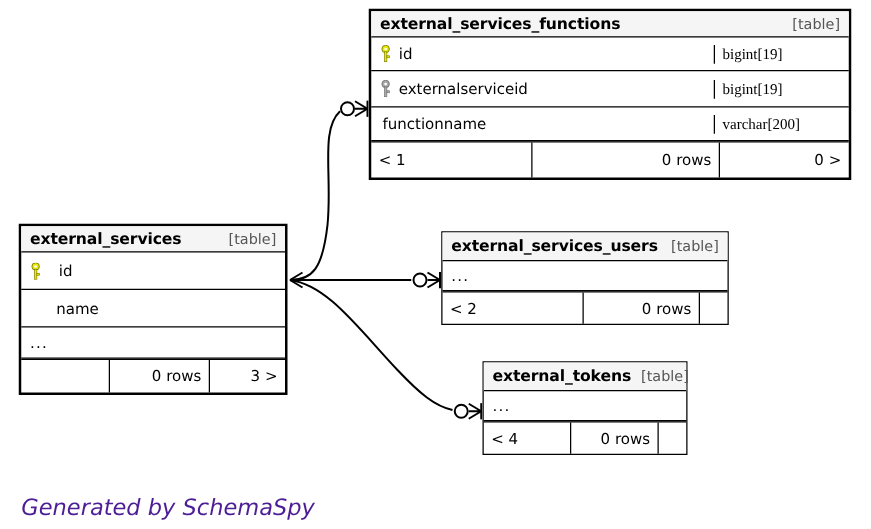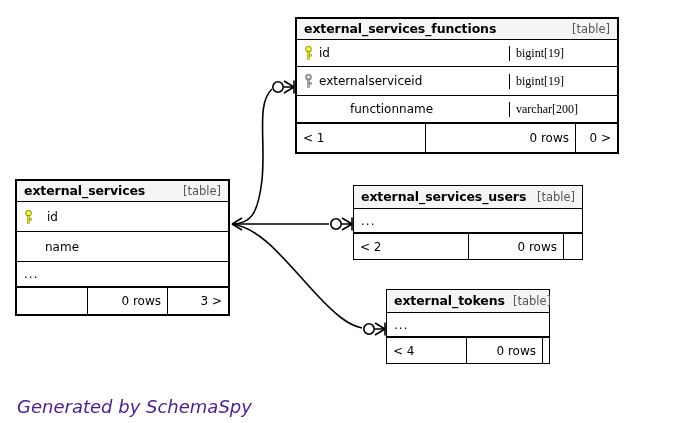--- a/index.html
+++ b/index.html
@@ -85,20 +85,21 @@
     display:flex;
     border-top:1px solid #000000;
     min-height:23px;
     font-size:12px;
   }
   .foot .fc{
     display:flex;
     align-items:center;
     box-sizing:border-box;
     white-space:nowrap;
+    padding-left:16px;
   }
   .foot .fc.left{justify-content:flex-start;padding-left:6px;}
   .foot .fc.right{justify-content:flex-end;padding-right:6px;}
   .foot .fc.div{border-left:1px solid #000000;}
 
   
   .key{
     width:9px;height:14px;
     display:inline-block;
     flex:0 0 auto;
@@ -141,21 +142,21 @@
     </g>
 
     <g>
       <path d="M232,224 C262,228 286,262 318,296 C336,315 348,325 362,328" fill="none" stroke="#000000" stroke-width="1.6"></path>
       <circle cx="369" cy="329" r="5.2" fill="#ffffff" stroke="#000000" stroke-width="1.6"></circle>
       <path d="M385,329 L375,323 M385,329 L375,329 M385,329 L375,335" fill="none" stroke="#000000" stroke-width="1.6"></path>
       <path d="M385,322.5 L385,335.5" stroke="#000000" stroke-width="1.6"></path>
     </g>
   </svg>
 
-  <div class="tbl" style="left:295px;top:17px;width:324px;">
+  <div class="tbl" style="left:295px;top:7px;width:386px;">
     <div class="hdr">
       <span class="tname">external_services_functions</span>
       <span class="ttag">[table]</span>
     </div>
 
     <div class="row" style="height:27px;">
       <span class="colname">
         <span class="key">
           <svg width="9" height="14" viewBox="0 0 9 14">
             <circle cx="4.5" cy="3.2" r="3" fill="#e8e800" stroke="#7a7a00" stroke-width="0.7"></circle>
@@ -178,21 +179,21 @@
             <rect x="3.5" y="5.4" width="2" height="8" fill="#a9a9a9" stroke="#6e6e6e" stroke-width="0.5"></rect>
             <rect x="5.5" y="8.6" width="2.2" height="1.6" fill="#a9a9a9" stroke="#6e6e6e" stroke-width="0.5"></rect>
           </svg>
         </span>
         <span class="lbl">externalserviceid</span>
       </span>
       <span class="coltype" style="width:108px;">bigint[19]</span>
     </div>
 
     <div class="row" style="height:27px;">
-      <span class="colname" style="margin-left:44px;">
+      <span class="colname" style="">
         <span class="lbl">functionname</span>
       </span>
       <span class="coltype" style="width:108px;">varchar[200]</span>
     </div>
 
     <div class="foot" style="height:28px;">
       <span class="fc left" style="width:128px;">&lt; 1</span>
       <span class="fc right div" style="width:150px;">0 rows</span>
       <span class="fc right div" style="flex:1;">0 &gt;</span>
     </div>

